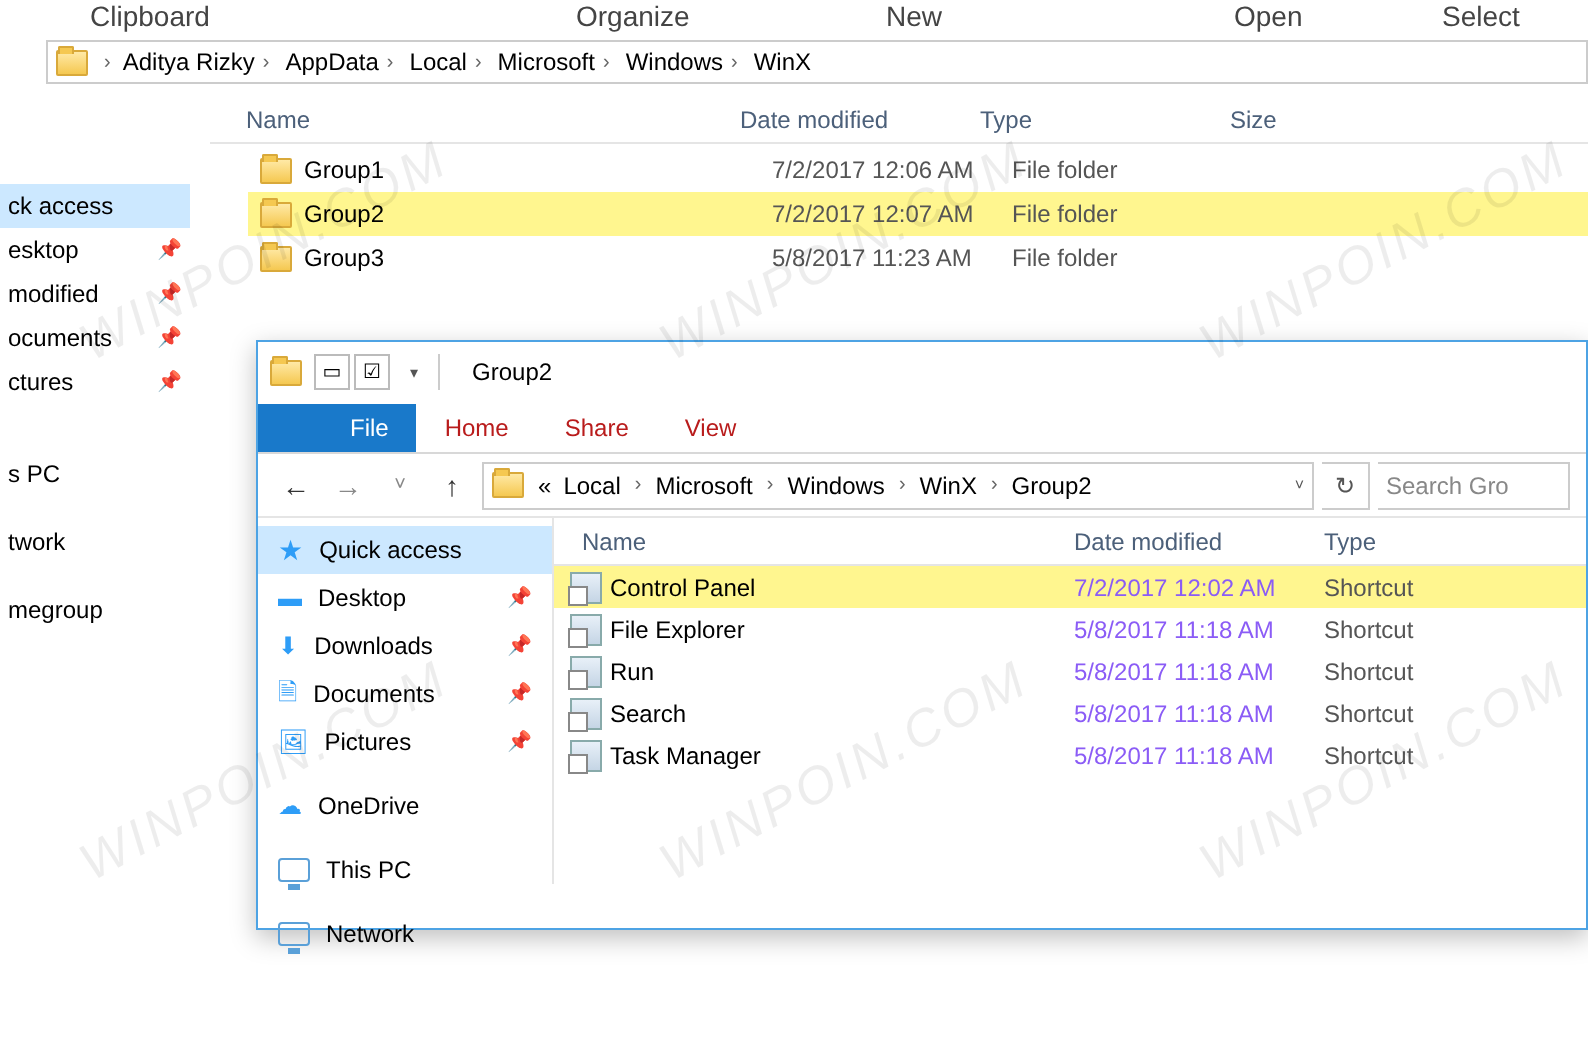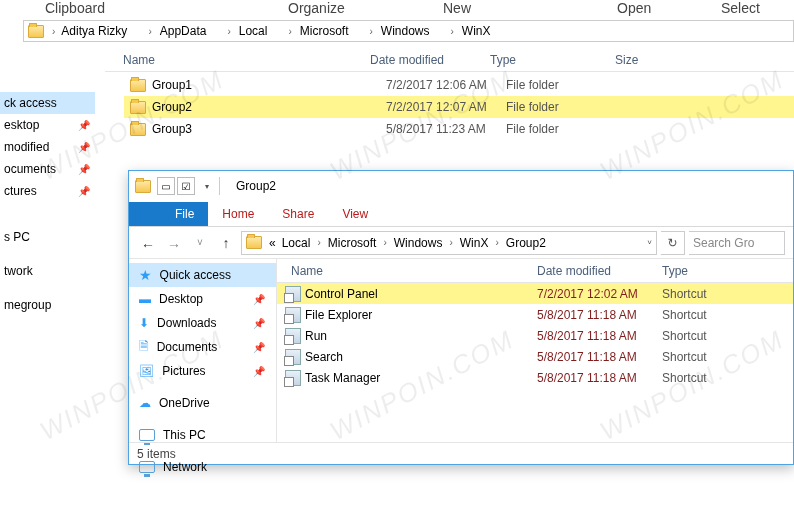--- a/index.html
+++ b/index.html
@@ -6,21 +6,21 @@
 body { width: 794px; height: 532px; background: #fff; overflow: hidden; position: relative; font-size: 12px; color: #000; }
 
 
 .ribbon-labels { position:absolute; top:0; left:0; right:0; height:14px; font-size:14px; color:#444; }
 .ribbon-labels span { position:absolute; top:0; }
 .rl1{left:45px;} .rl2{left:288px;} .rl3{left:443px;} .rl4{left:617px;} .rl5{left:721px;}
 
 
 .bc1 { position:absolute; top:20px; left:23px; right:0; height:22px; display:flex; align-items:center; border:1px solid #ccc; background:#fff; }
 .bc-icon { width:16px; height:16px; margin:0 4px; }
-.bc-seg { display:flex; align-items:center; padding:0 2px; height:100%; cursor:default;gap:17px; }
+.bc-seg { display:flex; align-items:center; padding:0 2px; height:100%; cursor:default; }
 .chev { color:#666; font-size:10px; padding:0 4px; }
 .folder-ico { display:inline-block; width:16px; height:13px; background:linear-gradient(#ffe9a6,#f5c851); border:1px solid #d9a93a; border-radius:1px; position:relative; }
 .folder-ico::before{content:"";position:absolute;top:-3px;left:0;width:6px;height:3px;background:#f5c851;border:1px solid #d9a93a;border-bottom:none;border-radius:1px 1px 0 0;}
 
 
 .sb1 { position:absolute; top:48px; left:0; width:95px; bottom:0; background:#fff;margin-top:40px; }
 .sb1 .item { display:flex; align-items:center; height:22px; padding:0 4px; font-size:12px; gap:6px; }
 .sb1 .item.sel { background:#cce8ff; }
 .pin { color:#999; font-size:10px; margin-left:auto; }
 
@@ -66,21 +66,21 @@
 .mono{width:16px;height:12px;border:1.5px solid #5aa0d8;border-radius:2px;position:relative;display:inline-block;}
 .mono::after{content:"";position:absolute;left:4px;top:12px;width:6px;height:3px;background:#5aa0d8;}
 
 .main2 { flex:1; position:relative; }
 .cols2 { height:24px; border-bottom:1px solid #e5e5e5; display:flex; align-items:center; color:#4c607a; font-size:12px; }
 .cols2 .col{position:absolute;}
 .c2n{left:14px;} .c2d{left:260px;} .c2t{left:385px;}
 .rows2 .row{height:21px;display:flex;align-items:center;position:relative;}
 .rows2 .row.hl{background:#fff68f;}
 .rows2 .cell{position:absolute;font-size:12px;}
-.r2i{left:8px;} .r2n{left:28px;} .r2d{left:260px;color:#7f1d1d;} .r2t{left:385px;color:#555;}
+.r2i{left:8px;} .r2n{left:28px;} .r2d{left:260px;color:#8b5cf6;} .r2t{left:385px;color:#555;}
 
 .status2 { position:absolute; bottom:0; left:0; right:0; height:22px; border-top:1px solid #e5e5e5; display:flex; align-items:center; padding:0 8px; font-size:12px; color:#444; }
 
 .shortcut-ico{width:16px;height:16px;display:inline-block;position:relative;background:linear-gradient(#e8f0f8,#c5d5e5);border:1px solid #8aa;}
 .shortcut-ico::after{content:"";position:absolute;left:-2px;bottom:-2px;width:8px;height:8px;background:#fff;border:1px solid #888;}
 
 .dd-arrow{font-size:8px;color:#555;margin-left:4px;}
 .watermark{position:absolute;font-size:26px;color:rgba(0,0,0,0.07);font-weight:500;font-style:italic;transform:rotate(-28deg);pointer-events:none;letter-spacing:2px;}
 </style>
 </head>
@@ -317,23 +317,20 @@
         <div class="row">
           <span class="cell r2i shortcut-ico"></span>
           <span class="cell r2n">Task Manager</span>
           <span class="cell r2d">5/8/2017 11:18 AM</span>
           <span class="cell r2t">Shortcut</span>
         </div>
       </div>
     </div>
   </div>
 
-  <div class="status2">
-    <span>5 items</span>
-  </div>
 </div>
 
 <div class="watermark" style="top:110px;left:30px;">WINPOIN.COM</div>
 <div class="watermark" style="top:110px;left:320px;">WINPOIN.COM</div>
 <div class="watermark" style="top:110px;left:590px;">WINPOIN.COM</div>
 <div class="watermark" style="top:370px;left:30px;">WINPOIN.COM</div>
 <div class="watermark" style="top:370px;left:320px;">WINPOIN.COM</div>
 <div class="watermark" style="top:370px;left:590px;">WINPOIN.COM</div>
 
 </body></html>

